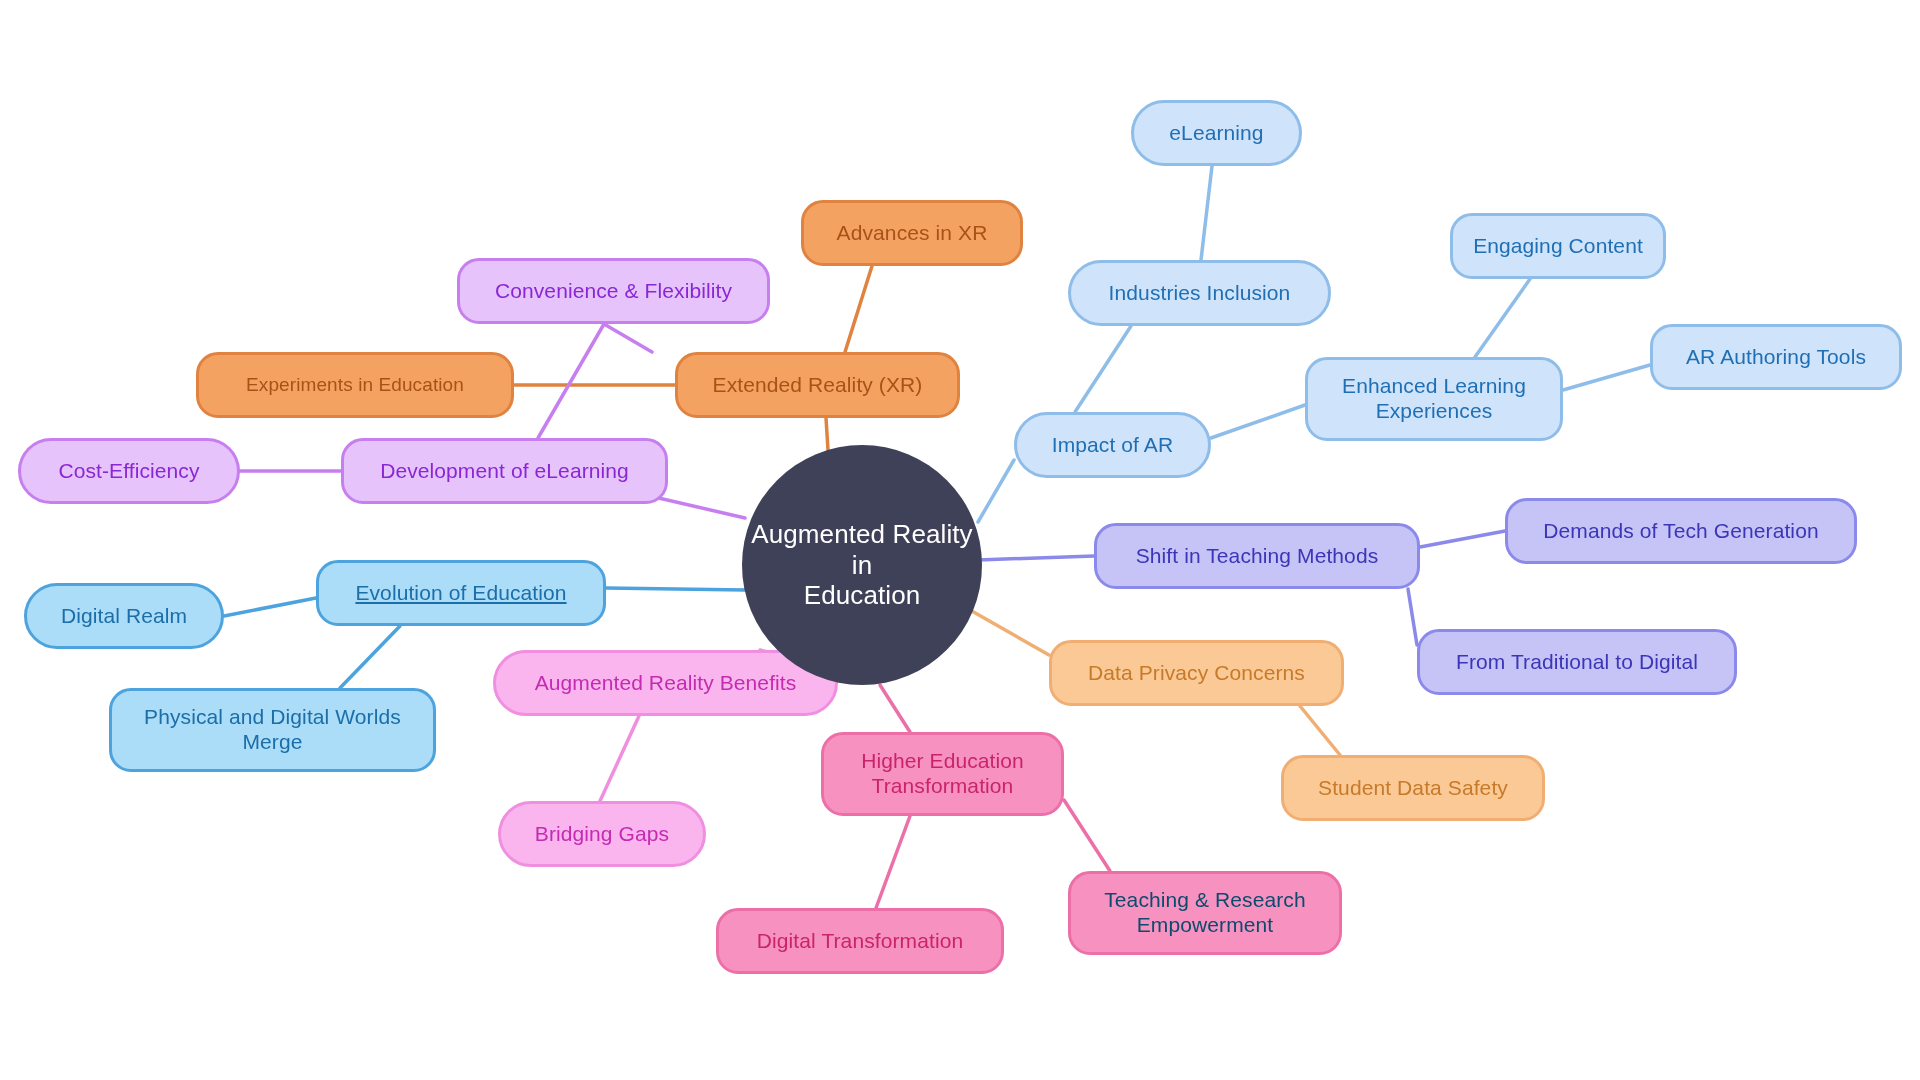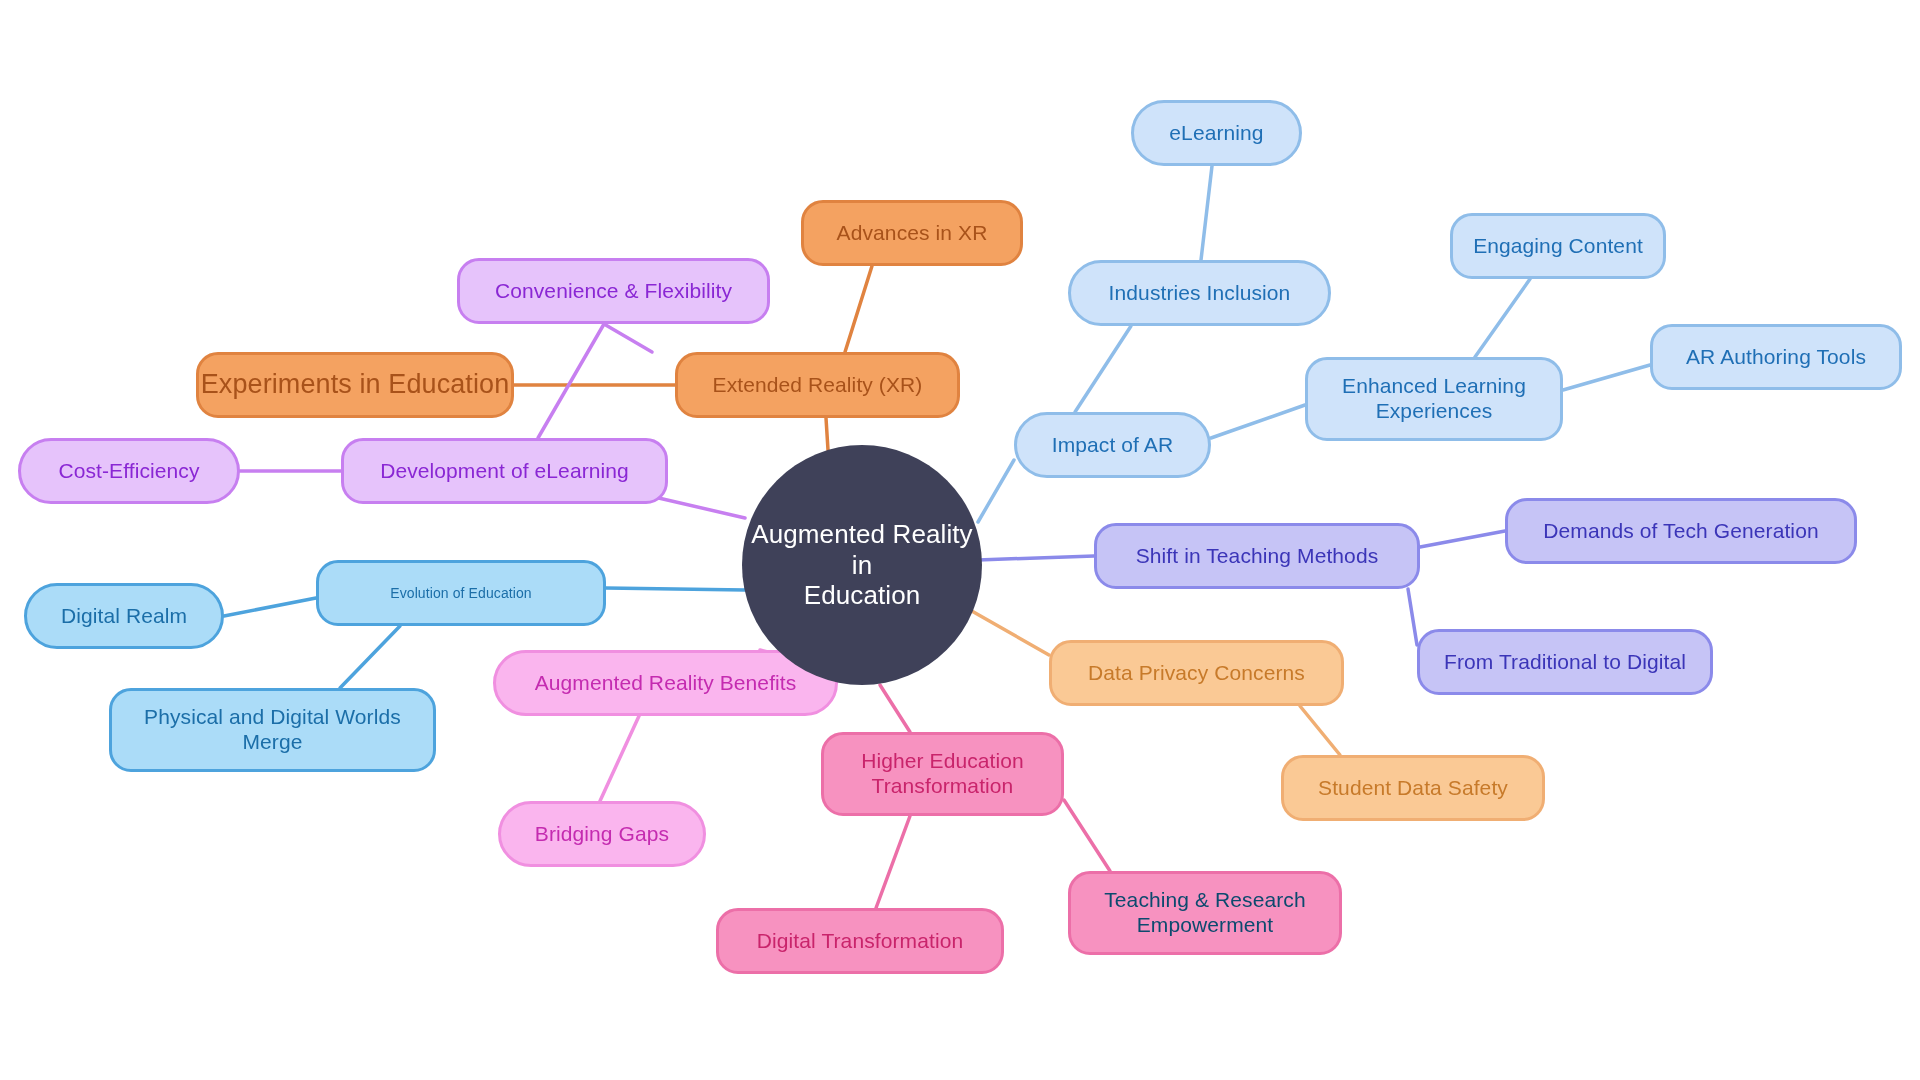--- a/index.html
+++ b/index.html
@@ -84,36 +84,36 @@
       <line x1="910" y1="816" x2="876" y2="908" stroke="#ec6fa8" stroke-width="3.5" stroke-linecap="round"></line>
       <line x1="1064" y1="800" x2="1110" y2="871" stroke="#ec6fa8" stroke-width="3.5" stroke-linecap="round"></line>
       <line x1="970" y1="610" x2="1049" y2="655" stroke="#f0ae73" stroke-width="3.5" stroke-linecap="round"></line>
       <line x1="1300" y1="706" x2="1340" y2="755" stroke="#f0ae73" stroke-width="3.5" stroke-linecap="round"></line>
     </svg>
   <div id="node-layer">
       <div class="node root" style="left: 742px; top: 445px; width: 240px; height: 240px; background: rgb(63, 65, 89); color: rgb(255, 255, 255);">Augmented Reality in
 Education</div>
       <div class="node rrect" style="left: 801px; top: 200px; width: 222px; height: 66px; background: rgb(244, 162, 97); border-color: rgb(224, 131, 64); color: rgb(168, 82, 26); font-size: 21px;">Advances in XR</div>
       <div class="node rrect" style="left: 457px; top: 258px; width: 313px; height: 66px; background: rgb(230, 195, 251); border-color: rgb(199, 127, 240); color: rgb(138, 39, 212); font-size: 21px;">Convenience &amp; Flexibility</div>
-      <div class="node rrect" style="left: 196px; top: 352px; width: 318px; height: 66px; background: rgb(244, 162, 97); border-color: rgb(224, 131, 64); color: rgb(168, 82, 26); font-size: 27px;">Experiments in Education</div>
+      <div class="node rrect" style="left: 196px; top: 352px; width: 318px; height: 66px; background: rgb(244, 162, 97); border-color: rgb(224, 131, 64); color: rgb(168, 82, 26); font-size: 19px;">Experiments in Education</div>
       <div class="node rrect" style="left: 675px; top: 352px; width: 285px; height: 66px; background: rgb(244, 162, 97); border-color: rgb(224, 131, 64); color: rgb(168, 82, 26); font-size: 21px;">Extended Reality (XR)</div>
       <div class="node pill" style="left: 18px; top: 438px; width: 222px; height: 66px; background: rgb(230, 195, 251); border-color: rgb(199, 127, 240); color: rgb(138, 39, 212); font-size: 21px;">Cost-Efficiency</div>
       <div class="node rrect" style="left: 341px; top: 438px; width: 327px; height: 66px; background: rgb(230, 195, 251); border-color: rgb(199, 127, 240); color: rgb(138, 39, 212); font-size: 21px;">Development of eLearning</div>
       <div class="node pill" style="left: 1131px; top: 100px; width: 171px; height: 66px; background: rgb(207, 227, 250); border-color: rgb(143, 189, 233); color: rgb(31, 111, 181); font-size: 21px;">eLearning</div>
       <div class="node pill" style="left: 1068px; top: 260px; width: 263px; height: 66px; background: rgb(207, 227, 250); border-color: rgb(143, 189, 233); color: rgb(31, 111, 181); font-size: 21px;">Industries Inclusion</div>
       <div class="node rrect" style="left: 1450px; top: 213px; width: 216px; height: 66px; background: rgb(207, 227, 250); border-color: rgb(143, 189, 233); color: rgb(31, 111, 181); font-size: 21px;">Engaging Content</div>
       <div class="node rrect" style="left: 1305px; top: 357px; width: 258px; height: 84px; background: rgb(207, 227, 250); border-color: rgb(143, 189, 233); color: rgb(31, 111, 181); font-size: 21px;">Enhanced Learning
 Experiences</div>
       <div class="node rrect" style="left: 1650px; top: 324px; width: 252px; height: 66px; background: rgb(207, 227, 250); border-color: rgb(143, 189, 233); color: rgb(31, 111, 181); font-size: 21px;">AR Authoring Tools</div>
       <div class="node pill" style="left: 1014px; top: 412px; width: 197px; height: 66px; background: rgb(207, 227, 250); border-color: rgb(143, 189, 233); color: rgb(31, 111, 181); font-size: 21px;">Impact of AR</div>
       <div class="node rrect" style="left: 1094px; top: 523px; width: 326px; height: 66px; background: rgb(198, 196, 246); border-color: rgb(139, 138, 234); color: rgb(59, 53, 184); font-size: 21px;">Shift in Teaching Methods</div>
       <div class="node rrect" style="left: 1505px; top: 498px; width: 352px; height: 66px; background: rgb(198, 196, 246); border-color: rgb(139, 138, 234); color: rgb(59, 53, 184); font-size: 21px;">Demands of Tech Generation</div>
-      <div class="node rrect" style="left: 1417px; top: 629px; width: 296px; height: 66px; background: rgb(198, 196, 246); border-color: rgb(139, 138, 234); color: rgb(59, 53, 184); font-size: 21px;">From Traditional to Digital</div>
+      <div class="node rrect" style="left: 1417px; top: 629px; width: 320px; height: 66px; background: rgb(198, 196, 246); border-color: rgb(139, 138, 234); color: rgb(59, 53, 184); font-size: 21px;">From Traditional to Digital</div>
       <div class="node pill" style="left: 24px; top: 583px; width: 200px; height: 66px; background: rgb(171, 220, 248); border-color: rgb(77, 163, 221); color: rgb(27, 110, 168); font-size: 21px;">Digital Realm</div>
-      <div class="node rrect" style="left: 316px; top: 560px; width: 290px; height: 66px; background: rgb(171, 220, 248); border-color: rgb(77, 163, 221); color: rgb(27, 110, 168); font-size: 14px;">Evolution of Education</div>
+      <div class="node rrect" style="left: 316px; top: 560px; width: 290px; height: 66px; background: rgb(171, 220, 248); border-color: rgb(77, 163, 221); color: rgb(27, 110, 168); font-size: 21px; text-decoration: underline;">Evolution of Education</div>
       <div class="node rrect" style="left: 109px; top: 688px; width: 327px; height: 84px; background: rgb(171, 220, 248); border-color: rgb(77, 163, 221); color: rgb(27, 110, 168); font-size: 21px;">Physical and Digital Worlds
 Merge</div>
       <div class="node pill" style="left: 493px; top: 650px; width: 345px; height: 66px; background: rgb(250, 181, 238); border-color: rgb(240, 143, 224); color: rgb(196, 43, 176); font-size: 21px;">Augmented Reality Benefits</div>
       <div class="node pill" style="left: 498px; top: 801px; width: 208px; height: 66px; background: rgb(250, 181, 238); border-color: rgb(240, 143, 224); color: rgb(196, 43, 176); font-size: 21px;">Bridging Gaps</div>
       <div class="node rrect" style="left: 1049px; top: 640px; width: 295px; height: 66px; background: rgb(250, 201, 149); border-color: rgb(240, 174, 115); color: rgb(199, 122, 42); font-size: 21px; text-align: right;">Data Privacy Concerns</div>
       <div class="node rrect" style="left: 1281px; top: 755px; width: 264px; height: 66px; background: rgb(250, 201, 149); border-color: rgb(240, 174, 115); color: rgb(199, 122, 42); font-size: 21px;">Student Data Safety</div>
       <div class="node rrect" style="left: 821px; top: 732px; width: 243px; height: 84px; background: rgb(247, 146, 192); border-color: rgb(236, 111, 168); color: rgb(201, 36, 107); font-size: 21px; text-align: center;">Higher Education
 Transformation</div>
       <div class="node rrect" style="left: 716px; top: 908px; width: 288px; height: 66px; background: rgb(247, 146, 192); border-color: rgb(236, 111, 168); color: rgb(201, 36, 107); font-size: 21px;">Digital Transformation</div>
       <div class="node rrect" style="left: 1068px; top: 871px; width: 274px; height: 84px; background: rgb(247, 146, 192); border-color: rgb(236, 111, 168); color: #0c4a6e; font-size: 21px;">Teaching &amp; Research

